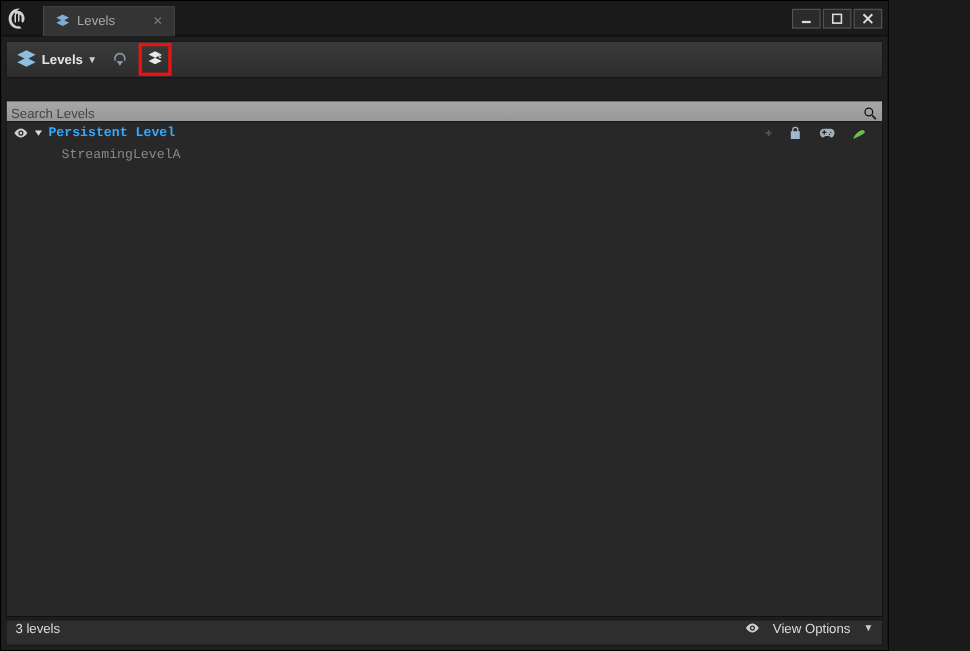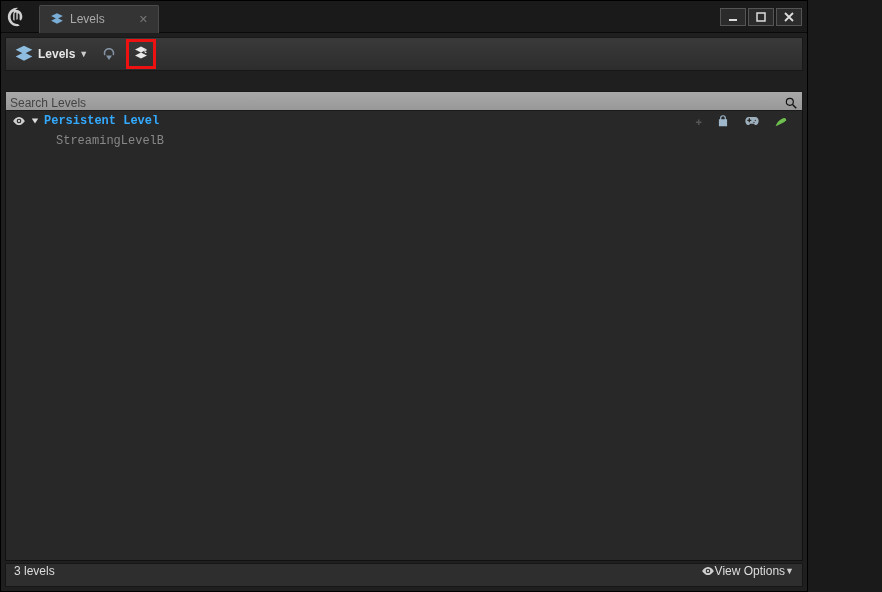--- a/index.html
+++ b/index.html
@@ -42,21 +42,21 @@
   .arrow-col { width:10px; display:flex; justify-content:center; color:#ccc; font-size:9px;}
   .level-label { font-weight:bold; }
   .persistent { color:#33aaff; }
   .child { color:#888; padding-left: 44px;}
   .dim-plus { color:#555; font-size:11px;}
   .svg-ic { display:block;}
 
   
   .statusbar { height: 24px; background:#2e2e2e; border:1px solid #161616; border-top:1px solid #161616; display:flex; align-items:flex-start; padding:0 8px; gap:8px; color:#ddd; margin-top:2px;}
   .statusbar .spacer { flex:1; }
-  .view-options { display:flex; align-items:center; gap:0; cursor:pointer; color:#ddd;}
+  .view-options { display:flex; align-items:center; gap:12px; cursor:pointer; color:#ddd;}
 </style>
 </head>
 <body>
 
 <div class="window">
 
   <div class="titlebar">
     <div class="titlebar-left">
       <div class="ue-logo">
         <svg class="svg-ic" width="22" height="22" viewBox="0 0 24 24">
@@ -161,21 +161,21 @@
           </span>
           <span>
             <svg class="svg-ic" width="14" height="14" viewBox="0 0 24 24">
                 <path fill="#6fbf4f" d="M3 21s2-10 14-14c0 0 4 0 4 4C17 15 7 19 3 21zm0 0 8-8"></path>
               </svg>
           </span>
         </div>
       </div>
 
       <div class="row">
-        <span class="child">StreamingLevelB</span>
+        <span class="child">StreamingLevelA</span>
       </div>
     </div>
 
     <div class="statusbar">
       <span>3 levels</span>
       <div class="spacer"></div>
       <div class="view-options">
         <span>
           <svg class="svg-ic" width="14" height="14" viewBox="0 0 24 24">
               <path fill="#cfcfcf" d="M12 5C6 5 2 12 2 12s4 7 10 7 10-7 10-7-4-7-10-7zm0 11a4 4 0 1 1 0-8 4 4 0 0 1 0 8z"></path>

